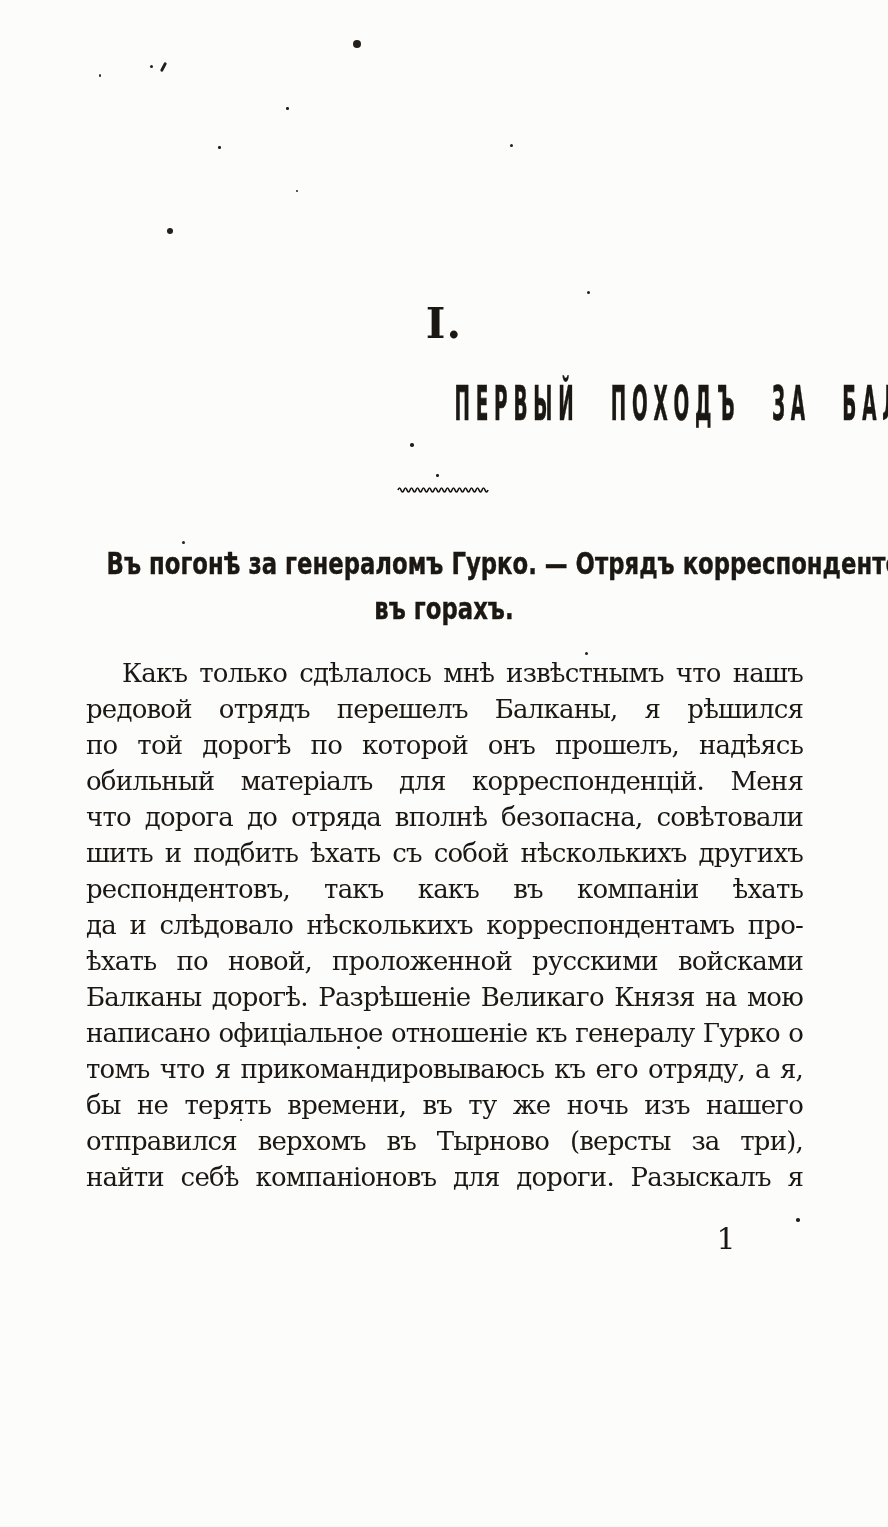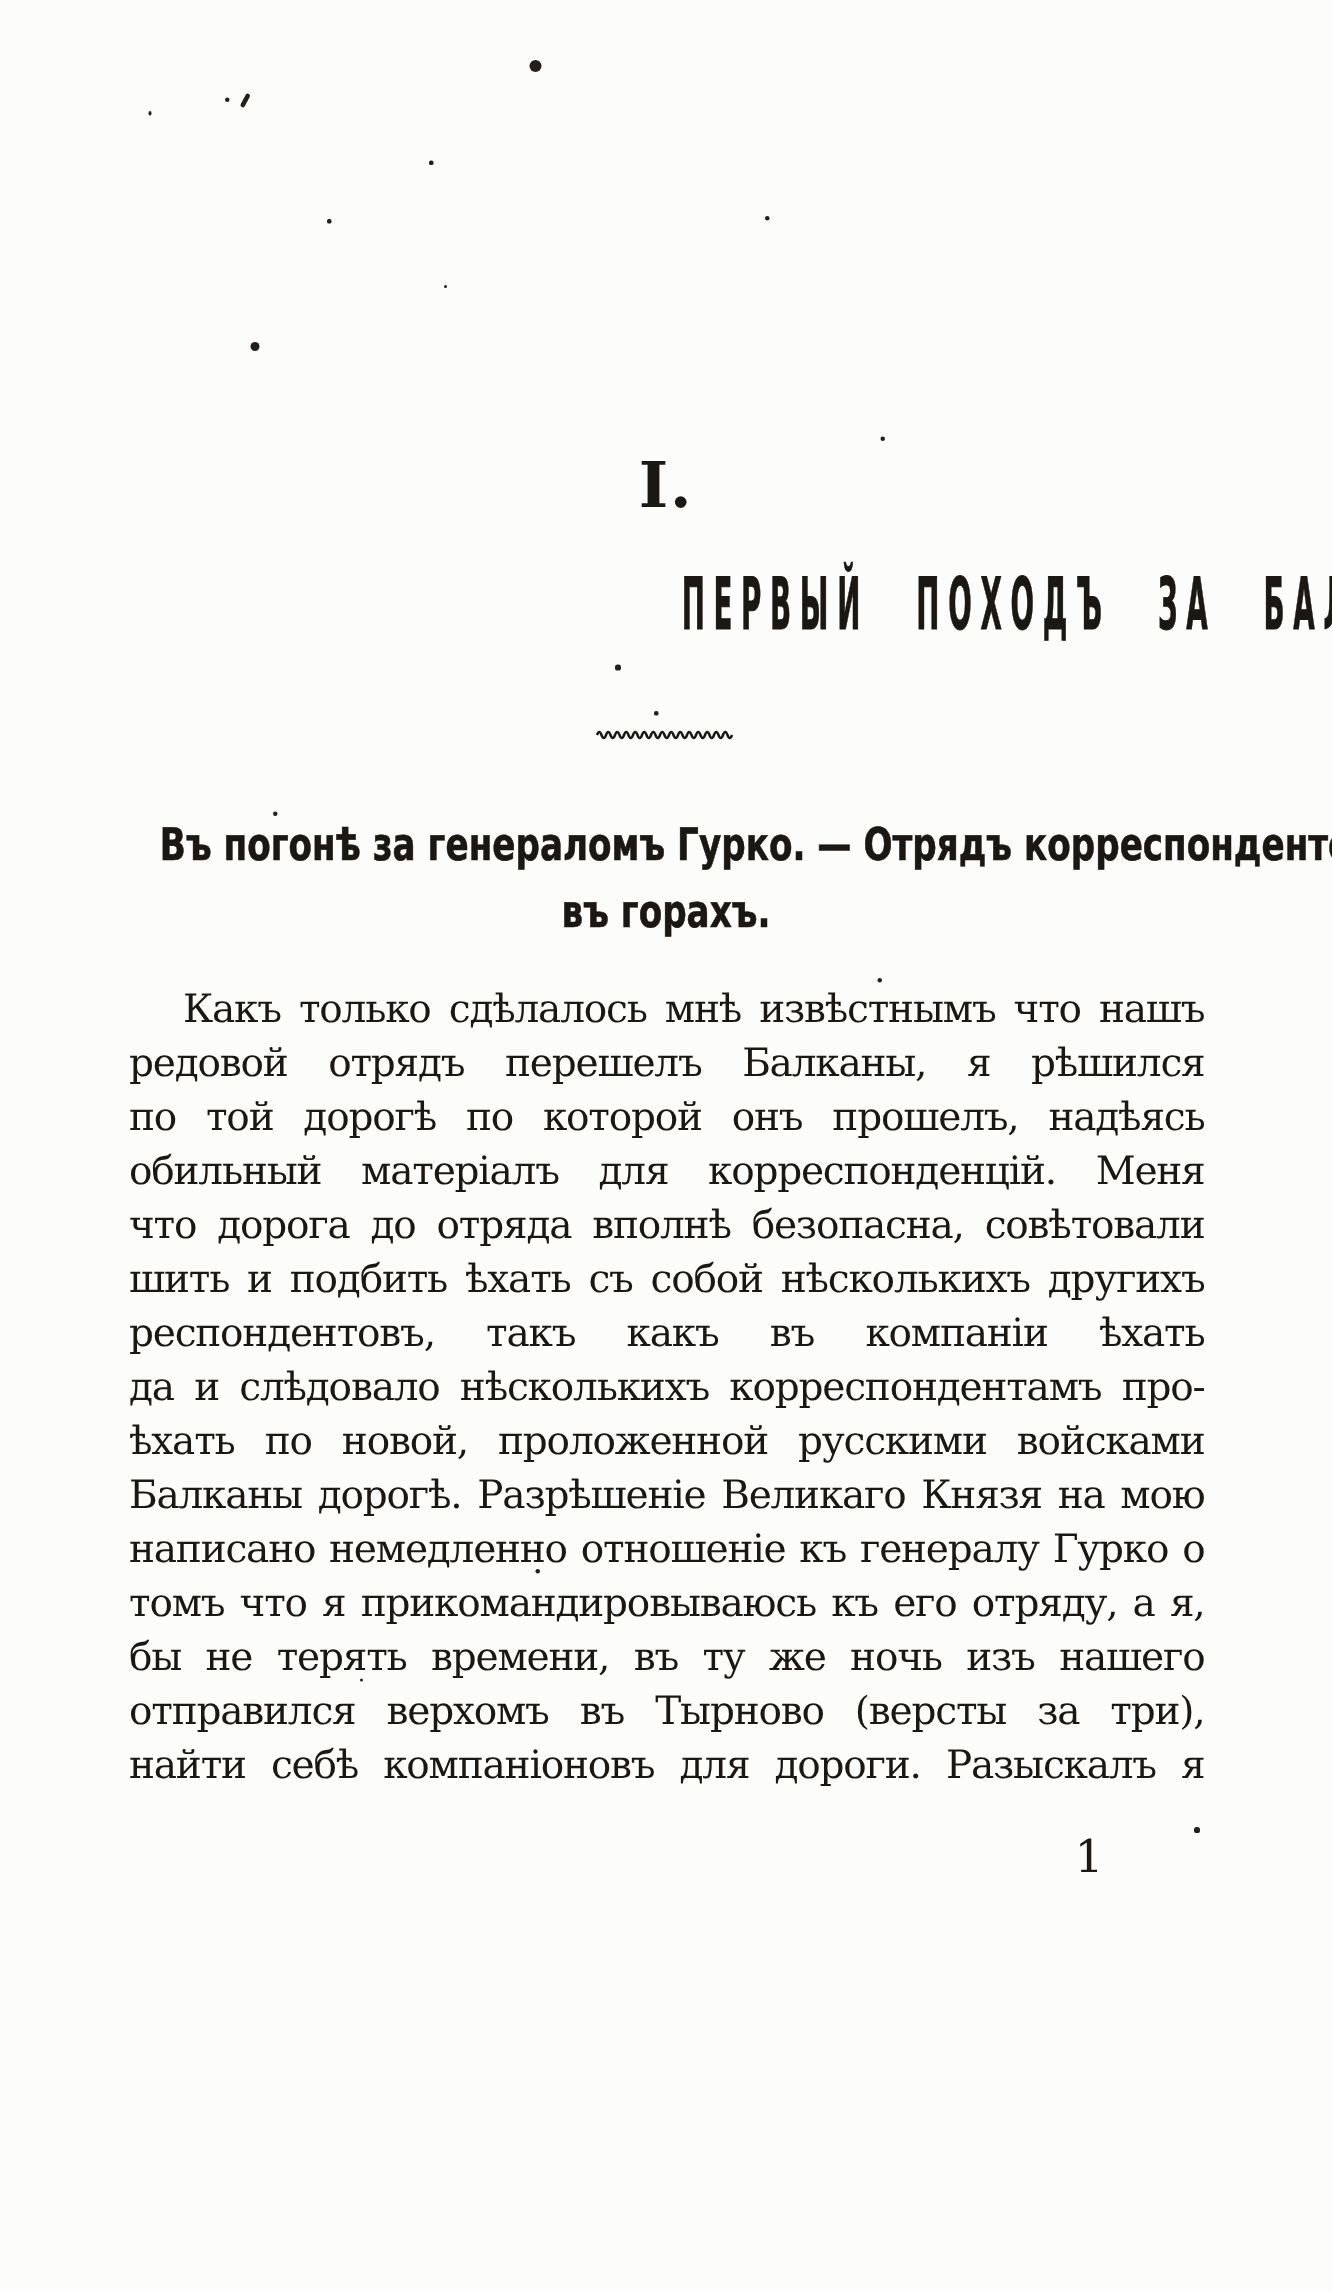--- a/index.html
+++ b/index.html
@@ -99,21 +99,21 @@
     <div class="bl indent">Какъ только сдѣлалось мнѣ извѣстнымъ что нашъ пе-</div>
     <div class="bl">редовой отрядъ перешелъ Балканы, я рѣшился нагнать его</div>
     <div class="bl">по той дорогѣ по которой онъ прошелъ, надѣясь собрать</div>
     <div class="bl">обильный матеріалъ для корреспонденцій. Меня увѣряли</div>
     <div class="bl">что дорога до отряда вполнѣ безопасна, совѣтовали спѣ-</div>
     <div class="bl">шить и подбить ѣхать съ собой нѣсколькихъ другихъ кор-</div>
     <div class="bl">респондентовъ, такъ какъ въ компаніи ѣхать сподручнѣе,</div>
     <div class="bl">да и слѣдовало нѣсколькихъ корреспондентамъ про-</div>
     <div class="bl">ѣхать по новой, проложенной русскими войсками черезъ</div>
     <div class="bl">Балканы дорогѣ. Разрѣшеніе Великаго Князя на мою по-</div>
-    <div class="bl">написано немедленно отношеніе къ генералу Гурко о</div>
+    <div class="bl">написано офиціальное отношеніе къ генералу Гурко о</div>
     <div class="bl">томъ что я прикомандировываюсь къ его отряду, а я, что-</div>
     <div class="bl">бы не терять времени, въ ту же ночь изъ нашего лагеря</div>
     <div class="bl">отправился верхомъ въ Тырново (версты за три), чтобы</div>
     <div class="bl">найти себѣ компаніоновъ для дороги. Разыскалъ я ночью</div>
   </div>
 
   <div class="page-number">1</div>
 
 </div>
 

